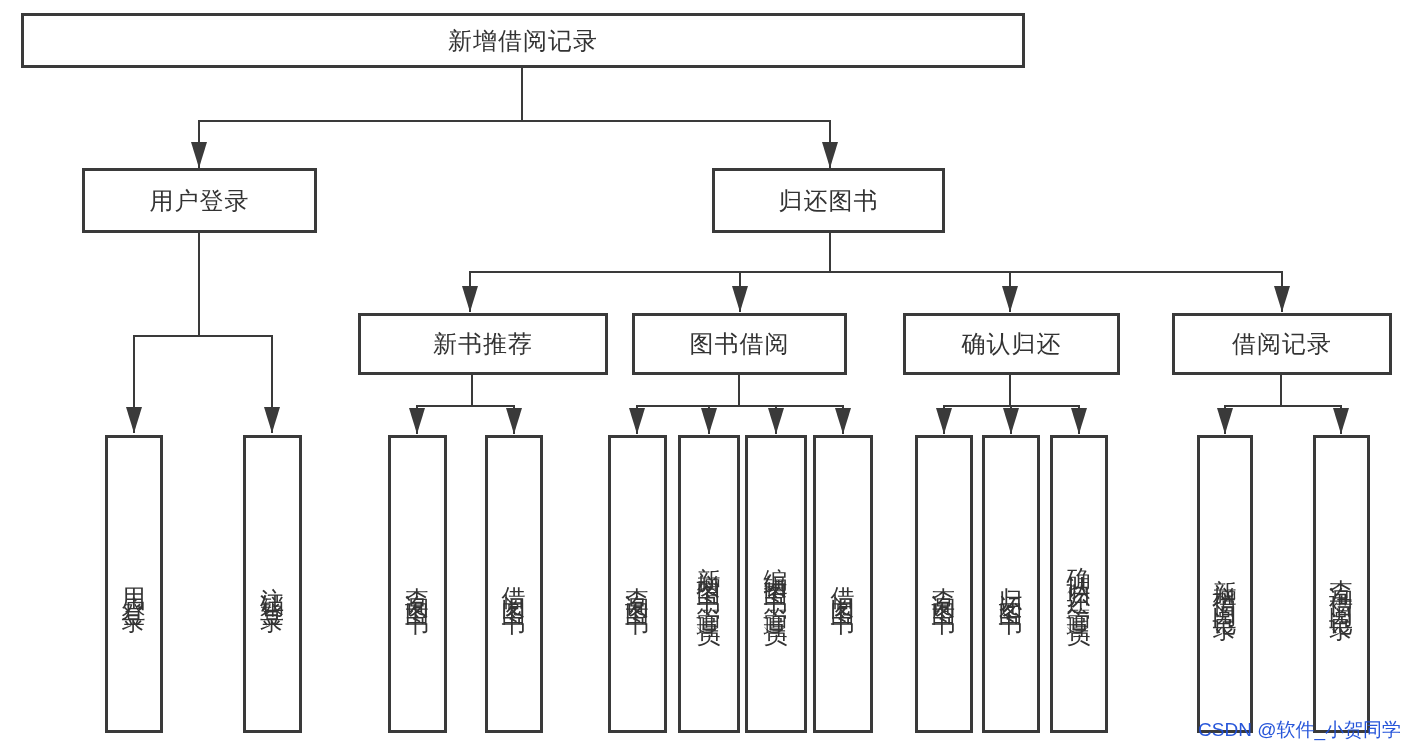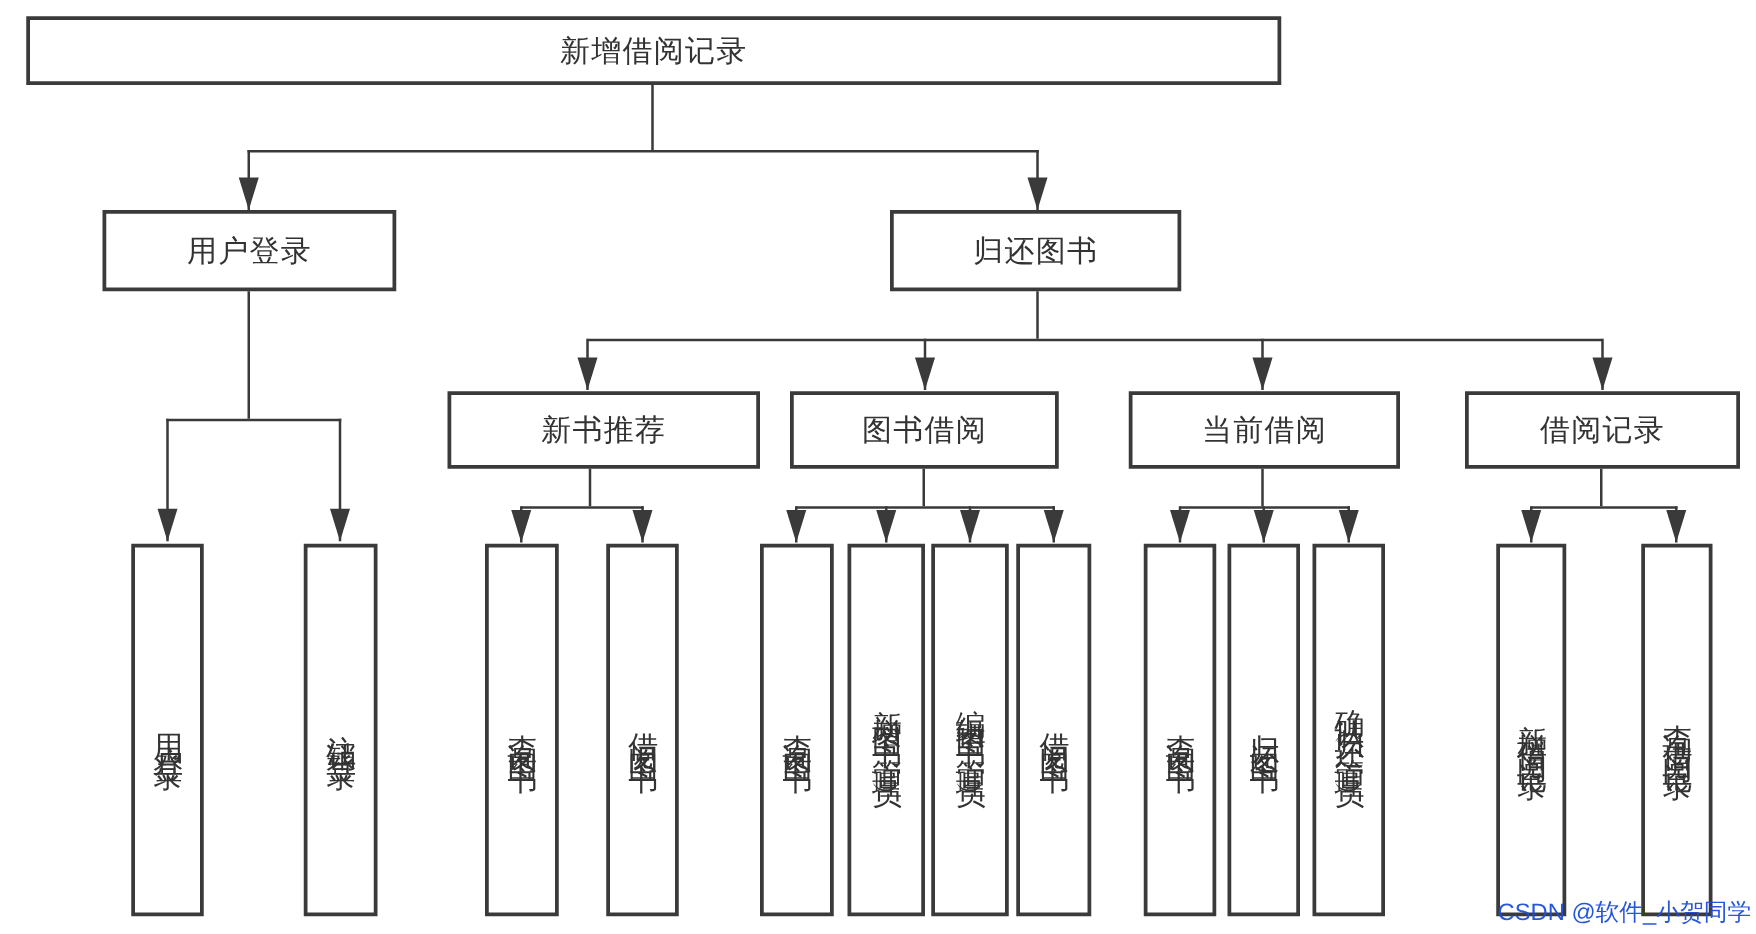--- a/index.html
+++ b/index.html
@@ -92,21 +92,21 @@
 
   <div class="node" style="left:358px; top:313px; width:250px; height:62px;">
     <span class="lbl">新书推荐</span>
   </div>
 
   <div class="node" style="left:632px; top:313px; width:215px; height:62px;">
     <span class="lbl">图书借阅</span>
   </div>
 
   <div class="node" style="left:903px; top:313px; width:217px; height:62px;">
-    <span class="lbl">当前借阅</span>
+    <span class="lbl">确认归还</span>
   </div>
 
   <div class="node" style="left:1172px; top:313px; width:220px; height:62px;">
     <span class="lbl">借阅记录</span>
   </div>
 
   <div class="vnode" style="left:105px; width:58px;">
     <span class="vlbl">用户登录</span>
   </div>
   <div class="vnode" style="left:243px; width:59px;">

